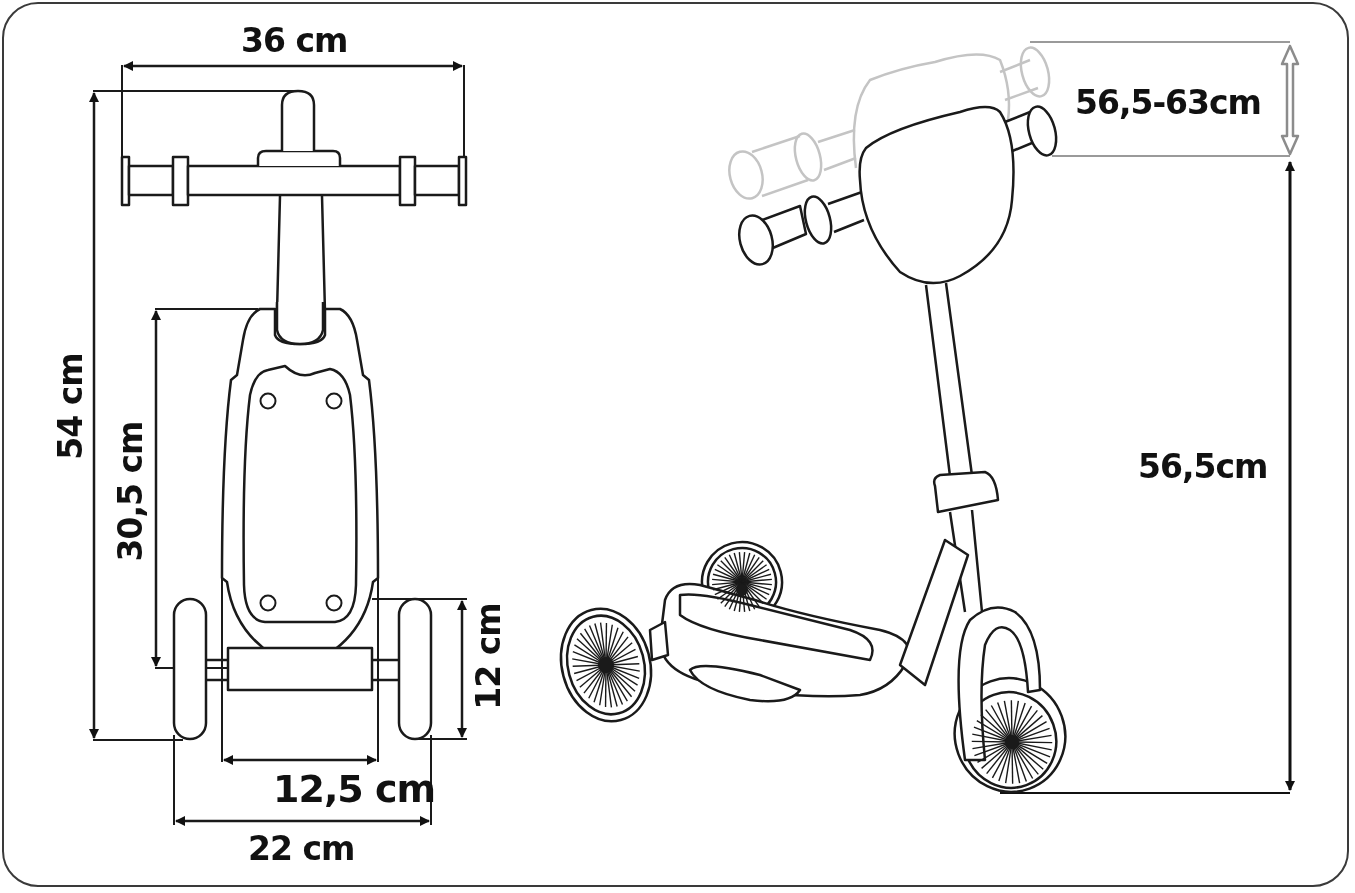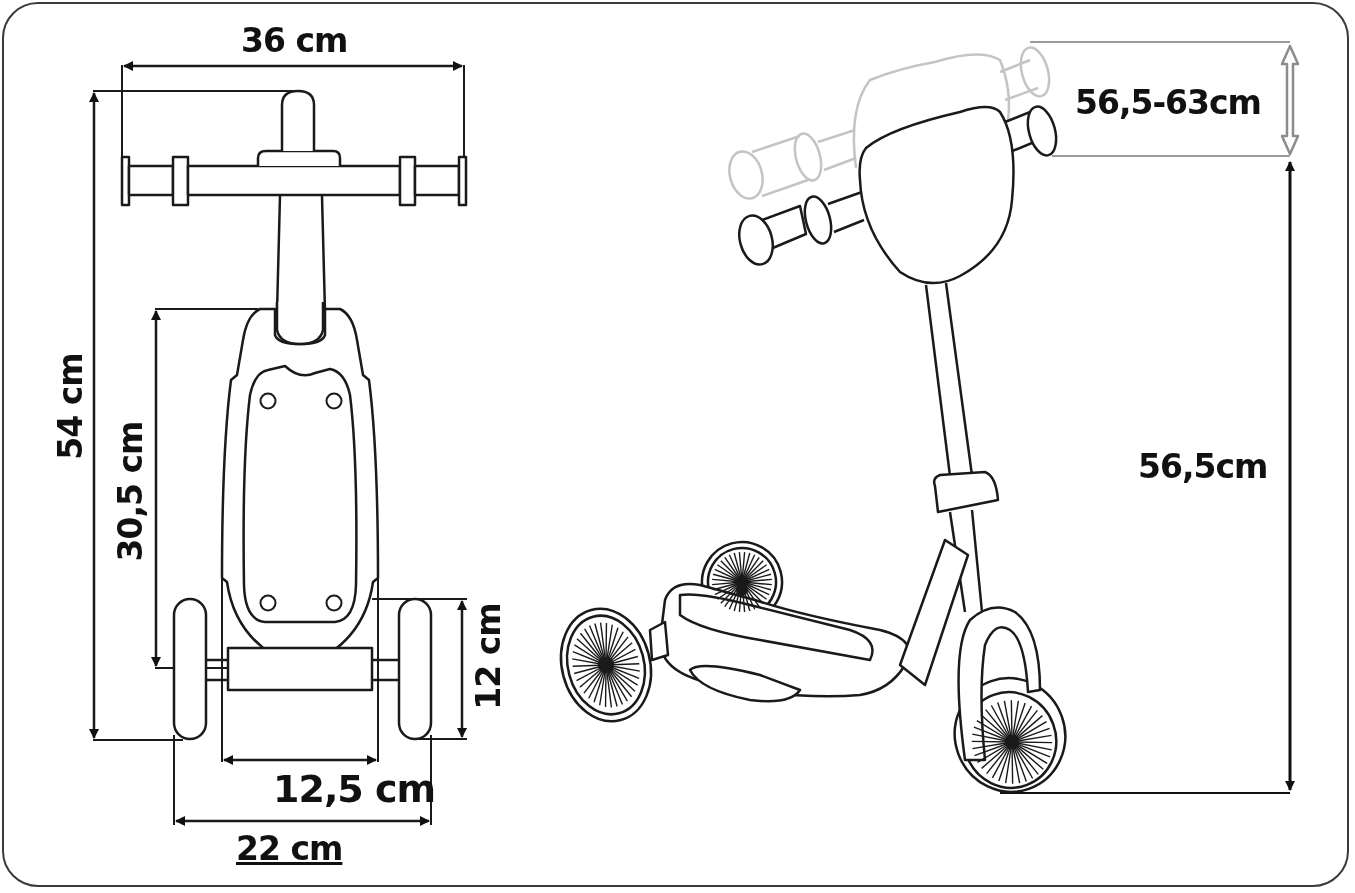--- a/index.html
+++ b/index.html
@@ -271,17 +271,17 @@
 <div class="lbl" style="left:241px; top:24px; font-size:33px;text-align:right;">36 cm</div>
 
 <div class="lbl rot" style="left:10px; top:390px; width:120px; text-align:center; font-size:33px;">54 cm</div>
 
 <div class="lbl rot" style="left:55px; top:475px; width:150px; text-align:center; font-size:33px;">30,5 cm</div>
 
 <div class="lbl rot" style="left:428px; top:640px; width:120px; text-align:center; font-size:33px;">12 cm</div>
 
 <div class="lbl" style="left:249px; top:770px; font-size:38px;margin-left:24px;">12,5 cm</div>
 
-<div class="lbl" style="left:236px; top:832px; font-size:33px;text-decoration:underline;">22 cm</div>
+<div class="lbl" style="left:248px; top:832px; font-size:33px;">22 cm</div>
 
 <div class="lbl" style="left:1075px; top:86px; font-size:33px;">56,5-63cm</div>
 
 <div class="lbl" style="left:1138px; top:450px; font-size:33px;">56,5cm</div>
 
 </body></html>

